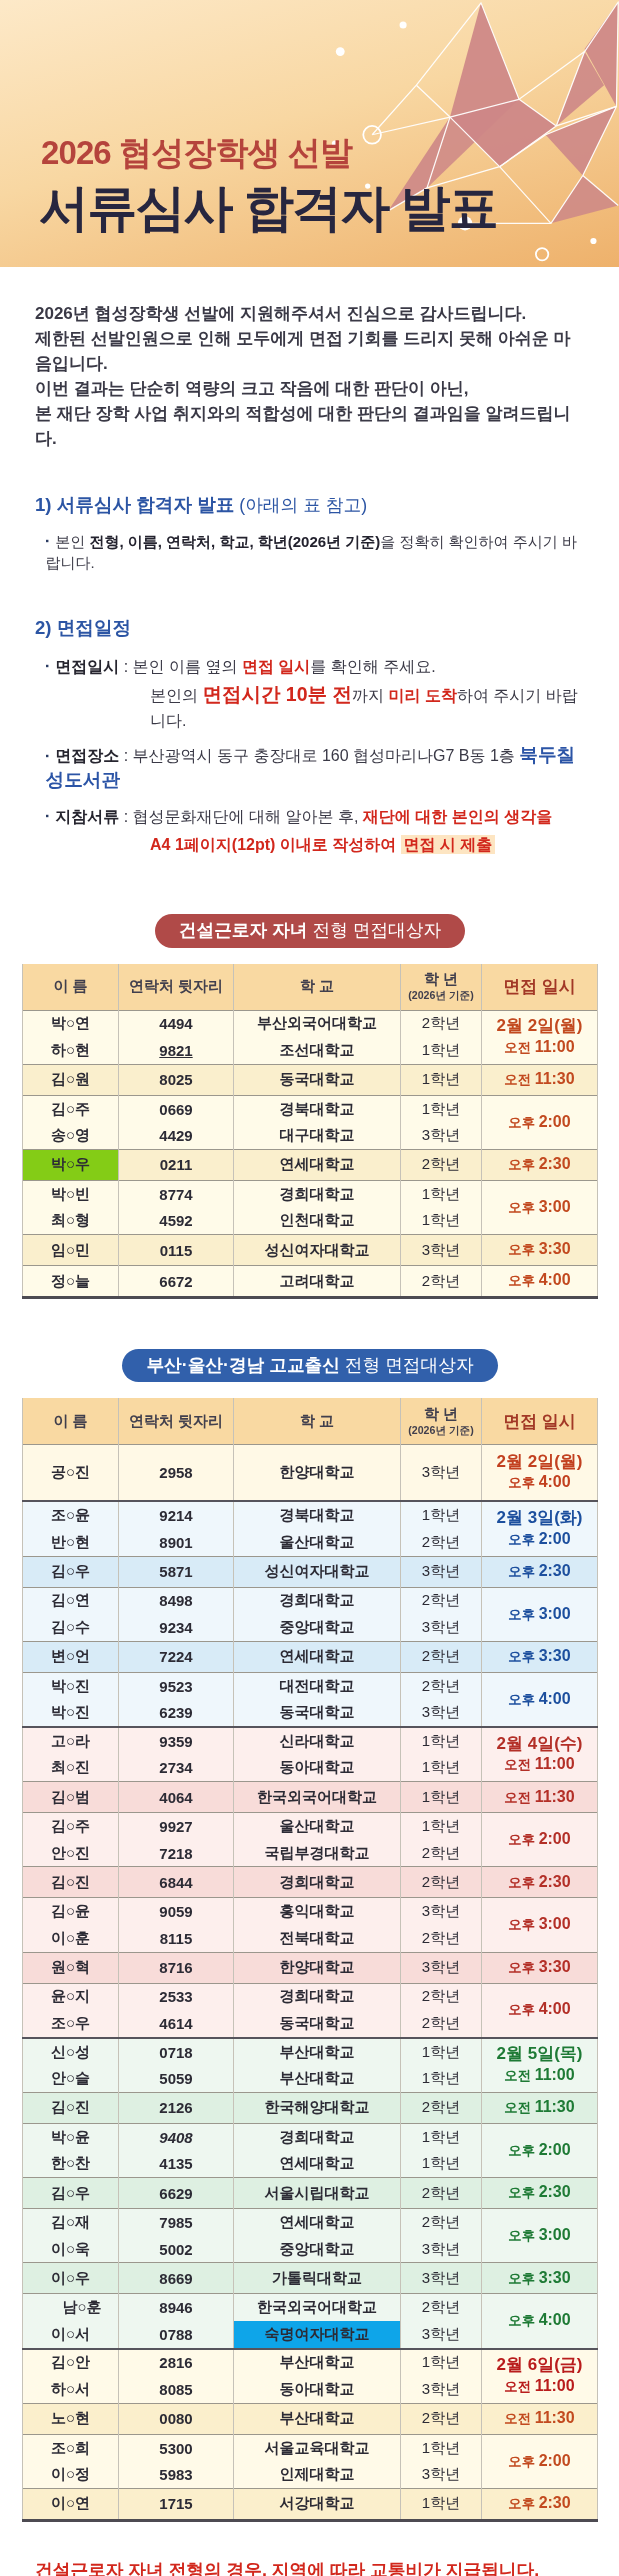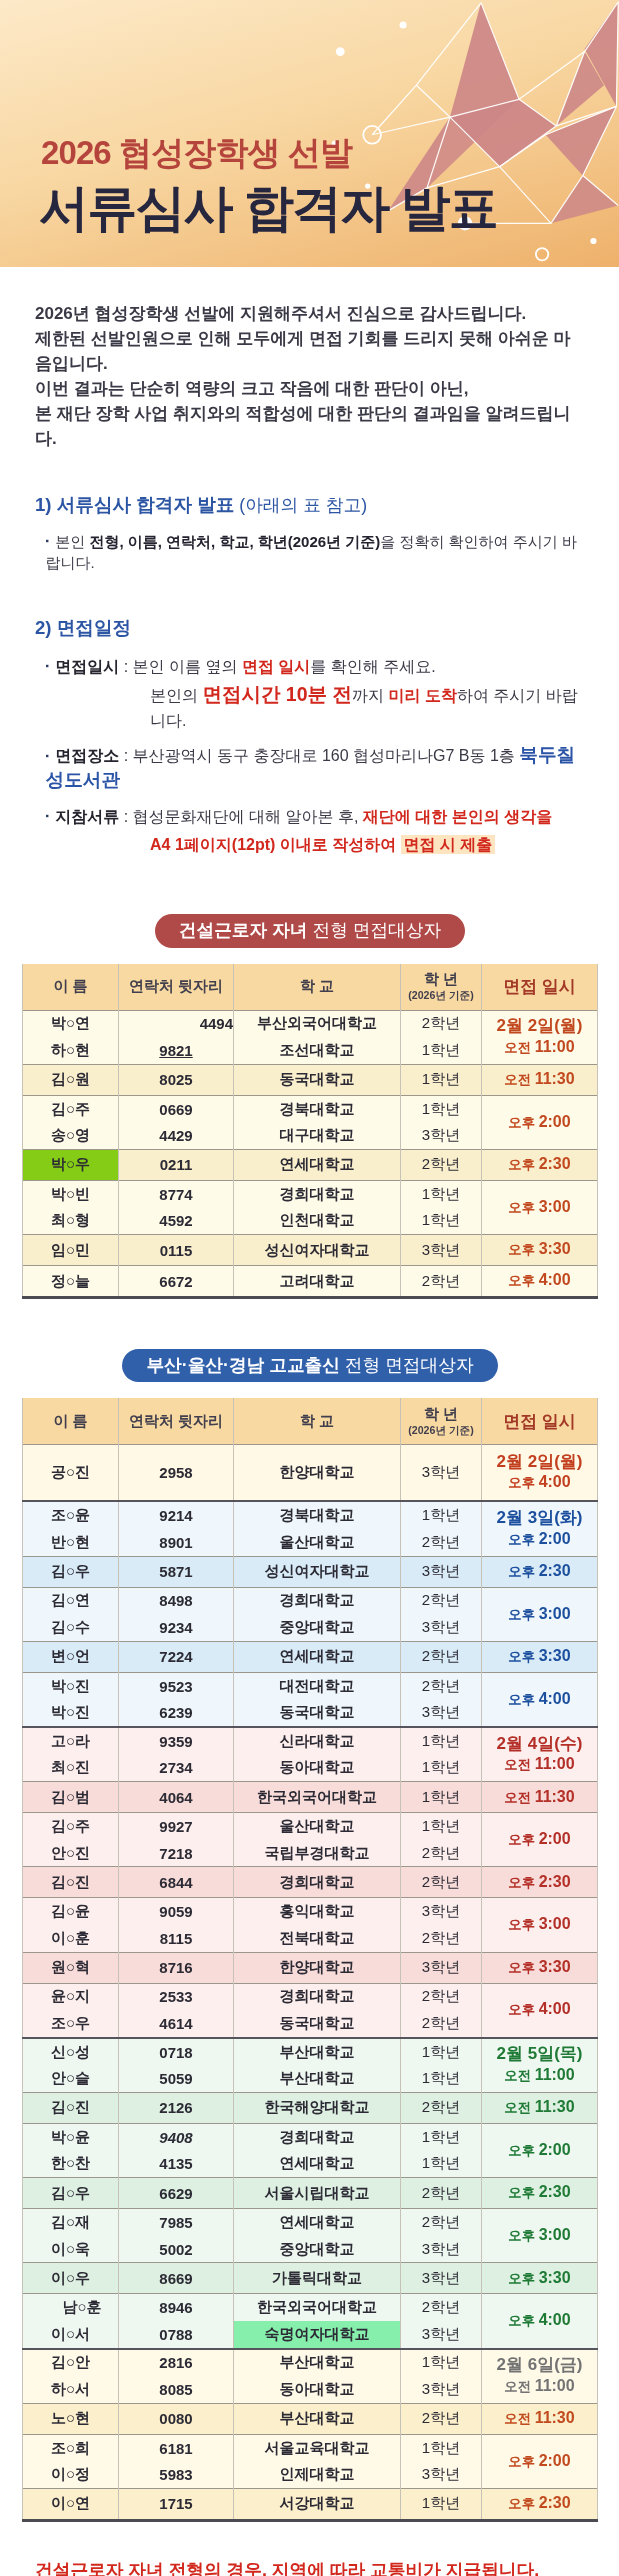--- a/index.html
+++ b/index.html
@@ -155,21 +155,21 @@
             <th>
               <div>학 년</div>
               <div class="sub">(2026년 기준)</div>
             </th>
             <th class="th-date">면접 일시</th>
           </tr>
         </thead>
         <tbody>
           <tr class="gs">
             <td class="c-name" style="background: rgb(255, 251, 233);">박○연</td>
-            <td class="c-phone" style="background: rgb(255, 251, 233); text-align: right;">4494</td>
+            <td class="c-phone" style="background: rgb(255, 251, 233);">4494</td>
             <td class="c-school" style="background: rgb(255, 251, 233);">부산외국어대학교</td>
             <td class="c-grade" style="background: rgb(255, 251, 233);">2학년</td>
             <td class="c-time" rowspan="2" style="background: rgb(255, 251, 233); color: rgb(194, 73, 31);">
               <div class="date">2월 2일(월)</div>
               <div class="time"><span class="ampm">오전 </span><span>11:00</span></div>
             </td>
           </tr>
           <tr>
             <td class="c-name" style="background: rgb(255, 251, 233);">하○현</td>
             <td class="c-phone" style="background: rgb(255, 251, 233); text-decoration: underline;">9821</td>
@@ -509,29 +509,29 @@
             <td class="c-phone" style="background: rgb(238, 247, 240);">8946</td>
             <td class="c-school" style="background: rgb(238, 247, 240);">한국외국어대학교</td>
             <td class="c-grade" style="background: rgb(238, 247, 240);">2학년</td>
             <td class="c-time" rowspan="2" style="background: rgb(238, 247, 240); color: rgb(30, 122, 53);">
               <div class="time"><span class="ampm">오후 </span><span>4:00</span></div>
             </td>
           </tr>
           <tr>
             <td class="c-name" style="background: rgb(238, 247, 240);">이○서</td>
             <td class="c-phone" style="background: rgb(238, 247, 240);">0788</td>
-            <td class="c-school" style="background: #86efac;">숙명여자대학교</td>
+            <td class="c-school" style="background: #0ea5e9;">숙명여자대학교</td>
             <td class="c-grade" style="background: rgb(238, 247, 240);">3학년</td>
           </tr>
           <tr class="gs db">
             <td class="c-name" style="background: rgb(255, 250, 232);">김○안</td>
             <td class="c-phone" style="background: rgb(255, 250, 232);">2816</td>
             <td class="c-school" style="background: rgb(255, 250, 232);">부산대학교</td>
             <td class="c-grade" style="background: rgb(255, 250, 232);">1학년</td>
-            <td class="c-time" rowspan="2" style="background: rgb(255, 250, 232); color: #737373;">
+            <td class="c-time" rowspan="2" style="background: rgb(255, 250, 232); color: #b91c1c;">
               <div class="date">2월 6일(금)</div>
               <div class="time"><span class="ampm">오전 </span><span>11:00</span></div>
             </td>
           </tr>
           <tr>
             <td class="c-name" style="background: rgb(255, 250, 232);">하○서</td>
             <td class="c-phone" style="background: rgb(255, 250, 232);">8085</td>
             <td class="c-school" style="background: rgb(255, 250, 232);">동아대학교</td>
             <td class="c-grade" style="background: rgb(255, 250, 232);">3학년</td>
           </tr>
@@ -539,21 +539,21 @@
             <td class="c-name" style="background: rgb(251, 239, 204);">노○현</td>
             <td class="c-phone" style="background: rgb(251, 239, 204);">0080</td>
             <td class="c-school" style="background: rgb(251, 239, 204);">부산대학교</td>
             <td class="c-grade" style="background: rgb(251, 239, 204);">2학년</td>
             <td class="c-time" rowspan="1" style="background: rgb(251, 239, 204); color: rgb(194, 74, 31);">
               <div class="time"><span class="ampm">오전 </span><span>11:30</span></div>
             </td>
           </tr>
           <tr class="gs">
             <td class="c-name" style="background: rgb(255, 250, 232);">조○희</td>
-            <td class="c-phone" style="background: rgb(255, 250, 232);">6181</td>
+            <td class="c-phone" style="background: rgb(255, 250, 232);">5300</td>
             <td class="c-school" style="background: rgb(255, 250, 232);">서울교육대학교</td>
             <td class="c-grade" style="background: rgb(255, 250, 232);">1학년</td>
             <td class="c-time" rowspan="2" style="background: rgb(255, 250, 232); color: rgb(194, 74, 31);">
               <div class="time"><span class="ampm">오후 </span><span>2:00</span></div>
             </td>
           </tr>
           <tr>
             <td class="c-name" style="background: rgb(255, 250, 232);">이○정</td>
             <td class="c-phone" style="background: rgb(255, 250, 232);">5983</td>
             <td class="c-school" style="background: rgb(255, 250, 232);">인제대학교</td>

